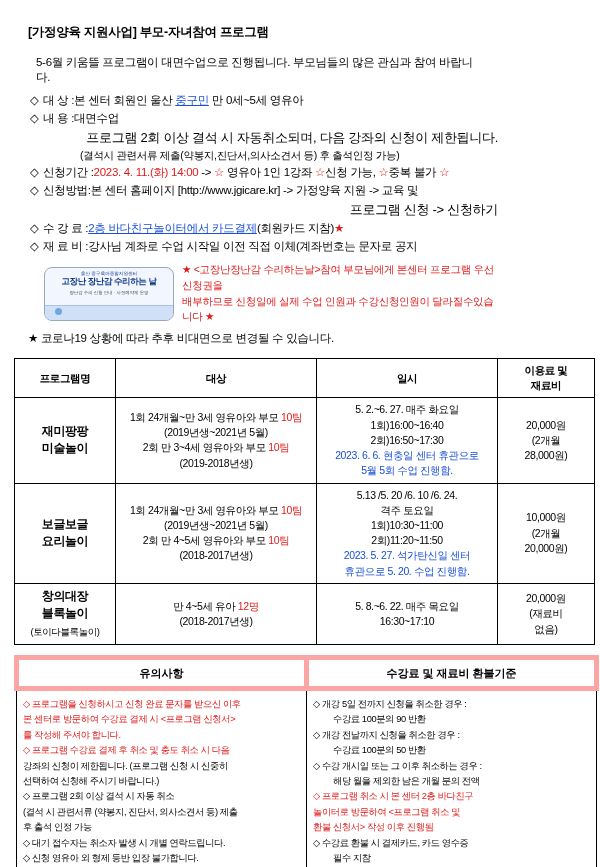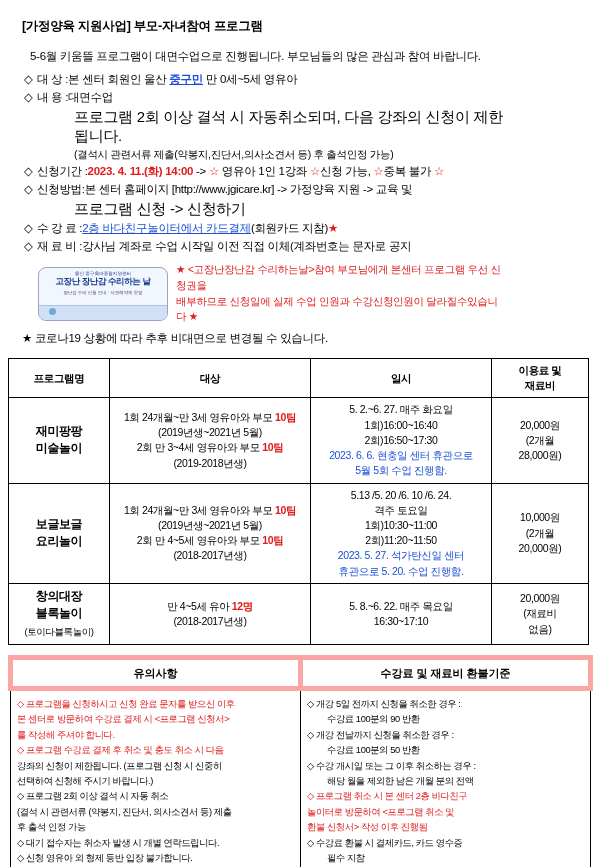--- a/index.html
+++ b/index.html
@@ -4,47 +4,47 @@
 <style>
   html,body{margin:0;padding:0;}
   body{
     width:600px;height:867px;
     background:#ffffff;
     font-family:"Liberation Sans","DejaVu Sans",sans-serif;
     color:#000;
     font-size:11px;
     overflow:hidden;
   }
-  .page{position:relative;width:512px;height:867px;padding:8px;box-sizing:border-box;}
+  .page{position:relative;width:512px;height:867px;padding:14px;box-sizing:border-box;}
 
   .hdr-sub{
     font-size:12.5px;font-weight:bold;color:#000;
     padding:10px 0 0 14px;letter-spacing:-0.3px;
   }
   .hdr-title{
     text-align:center;font-size:22px;font-weight:bold;
     letter-spacing:-0.5px;margin-top:6px;
   }
   .hdr-title .mon{color:#1a4fd6;}
 
   .intro{
     margin:14px 18px 0 22px;font-size:11.5px;letter-spacing:-0.3px;
   }
 
   .lines{margin:8px 0 0 16px;}
   .ln{display:flex;align-items:flex-start;font-size:11.5px;letter-spacing:-0.3px;margin-bottom:3px;}
   .ln .dia{width:13px;flex:0 0 13px;color:#000;}
   .ln .lab{flex:0 0 auto;white-space:nowrap;}
   .ln .val{flex:1;}
-  .sub{margin-left:50px;font-size:15px;letter-spacing:-0.3px;margin-bottom:2px;}
+  .sub{margin-left:50px;font-size:13px;letter-spacing:-0.3px;margin-bottom:2px;text-align:right;}
   .sub2{margin-left:50px;font-size:10.5px;letter-spacing:-0.3px;margin-bottom:2px;}
   .blue{color:#1a4fd6;}
   .red{color:#e01b1b;}
   .u{text-decoration:underline;}
-  .b{font-weight:bold;}
+  .b{font-weight:normal;}
 
   .banner-row{display:flex;align-items:center;margin:8px 0 0 30px;}
   .banner{
     width:128px;height:52px;border:1px solid #9aa7c4;background:#f2f6ff;
     position:relative;flex:0 0 128px;border-radius:8px;overflow:hidden;
   }
   .banner .bt{font-size:4.6px;color:#1a3c8c;text-align:center;padding-top:3px;line-height:1.3;}
   .banner .bbig{font-size:8.5px;font-weight:bold;color:#123a86;text-align:center;letter-spacing:-0.4px;}
   .banner .bsm{font-size:4.4px;color:#444;text-align:center;margin-top:2px;}
   .banner .wave{position:absolute;left:0;bottom:0;width:100%;height:14px;background:#cfe0f7;border-top:1px solid #a9c3e8;}

